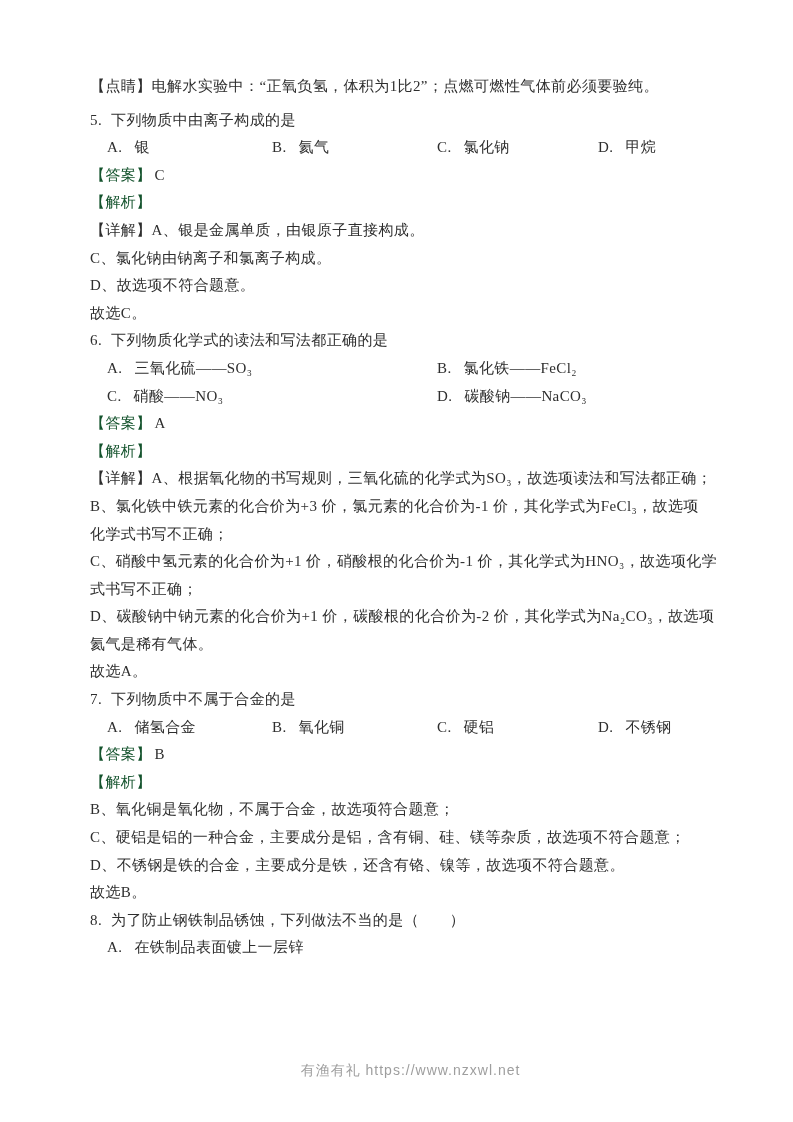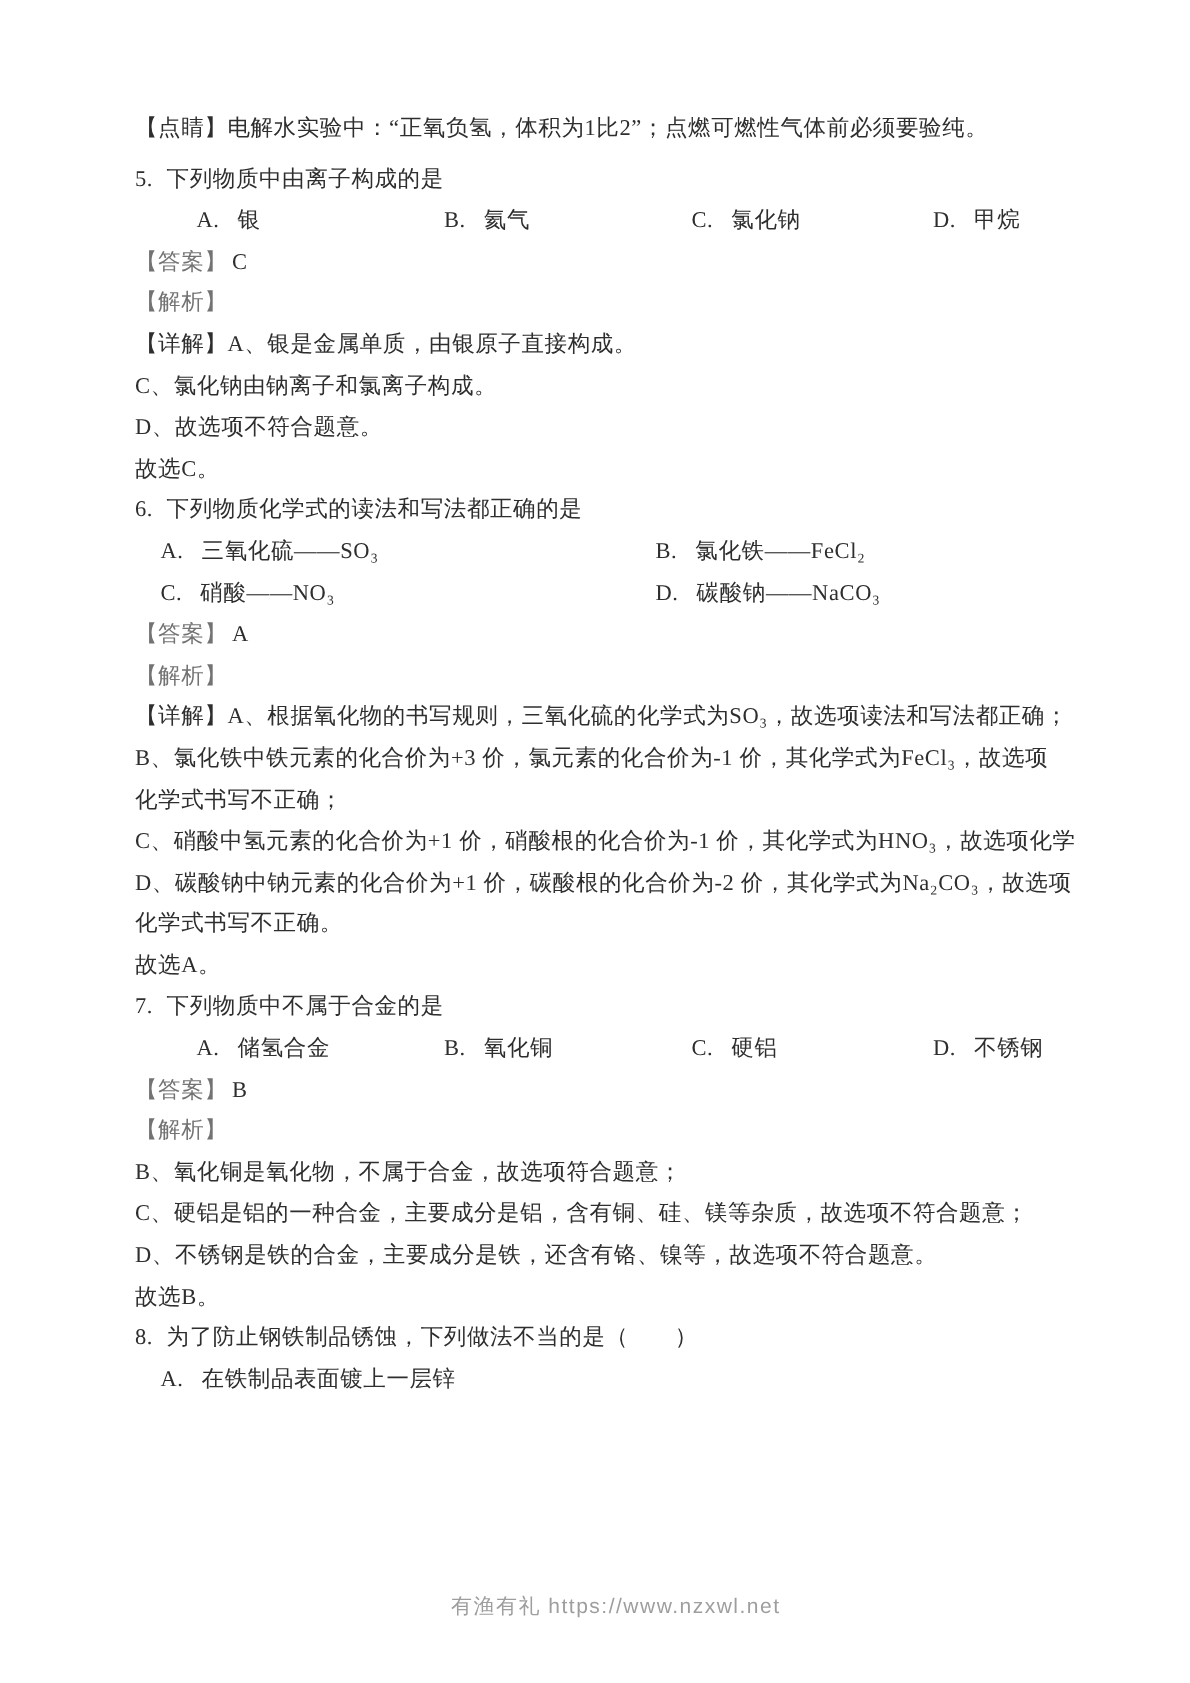--- a/index.html
+++ b/index.html
@@ -27,26 +27,26 @@
     font-size: 15px;
     line-height: 27.6px;
     letter-spacing: 0.4px;
     white-space: nowrap;
     color: #2e2e2e;
   }
   .question:first-of-type .stem { margin-top: 6px; }
   .q-num { margin-right: 9px; }
   .options { padding-left: 17px; }
   .opt { display: inline-block; vertical-align: top; }
-  .cols4 .opt:nth-child(1) { width: 165px; margin-left: 24px; }
+  .cols4 .opt:nth-child(1) { width: 165px; }
   .cols4 .opt:nth-child(2) { width: 165px; }
   .cols4 .opt:nth-child(3) { width: 161px; }
   .cols2 .opt:nth-child(1) { width: 330px; }
   .opt-key { display: inline-block; margin-right: 12px; }
-  .accent { color: #737373; }
+  .accent { color: #14532d; }
   .answer-value { margin-left: 3px; }
   .footer {
     position: absolute;
     top: 1062px;
     left: 0;
     width: 100%;
     text-align: center;
     font-family: "Liberation Sans", "DejaVu Sans", sans-serif;
     font-size: 14px;
     letter-spacing: 1px;
@@ -75,22 +75,23 @@
     <section class="question">
       <p class="line stem"><span class="q-num">6.</span><span>下列物质化学式的读法和写法都正确的是</span></p>
       <p class="line options cols2"><span class="opt"><span class="opt-key">A.</span><span class="opt-text">三氧化硫——SO₃</span></span><span class="opt"><span class="opt-key">B.</span><span class="opt-text">氯化铁——FeCl₂</span></span></p>
       <p class="line options cols2"><span class="opt"><span class="opt-key">C.</span><span class="opt-text">硝酸——NO₃</span></span><span class="opt"><span class="opt-key">D.</span><span class="opt-text">碳酸钠——NaCO₃</span></span></p>
       <p class="line"><span class="accent">【答案】</span><span class="answer-value">A</span></p>
       <p class="line"><span class="accent">【解析】</span></p>
       <p class="line">【详解】A、根据氧化物的书写规则，三氧化硫的化学式为SO₃，故选项读法和写法都正确；</p>
       <p class="line">B、氯化铁中铁元素的化合价为+3 价，氯元素的化合价为-1 价，其化学式为FeCl₃，故选项</p>
       <p class="line">化学式书写不正确；</p>
       <p class="line">C、硝酸中氢元素的化合价为+1 价，硝酸根的化合价为-1 价，其化学式为HNO₃，故选项化学</p>
+      <p class="line">式书写不正确；</p>
       <p class="line">D、碳酸钠中钠元素的化合价为+1 价，碳酸根的化合价为-2 价，其化学式为Na₂CO₃，故选项</p>
-      <p class="line">化学式书写不正确。</p>
+      <p class="line">氦气是稀有气体。</p>
       <p class="line">故选A。</p>
     </section>
 
     <section class="question">
       <p class="line stem"><span class="q-num">7.</span><span>下列物质中不属于合金的是</span></p>
       <p class="line options cols4"><span class="opt"><span class="opt-key">A.</span><span class="opt-text">储氢合金</span></span><span class="opt"><span class="opt-key">B.</span><span class="opt-text">氧化铜</span></span><span class="opt"><span class="opt-key">C.</span><span class="opt-text">硬铝</span></span><span class="opt"><span class="opt-key">D.</span><span class="opt-text">不锈钢</span></span></p>
       <p class="line"><span class="accent">【答案】</span><span class="answer-value">B</span></p>
       <p class="line"><span class="accent">【解析】</span></p>
       <p class="line">B、氧化铜是氧化物，不属于合金，故选项符合题意；</p>
       <p class="line">C、硬铝是铝的一种合金，主要成分是铝，含有铜、硅、镁等杂质，故选项不符合题意；</p>

